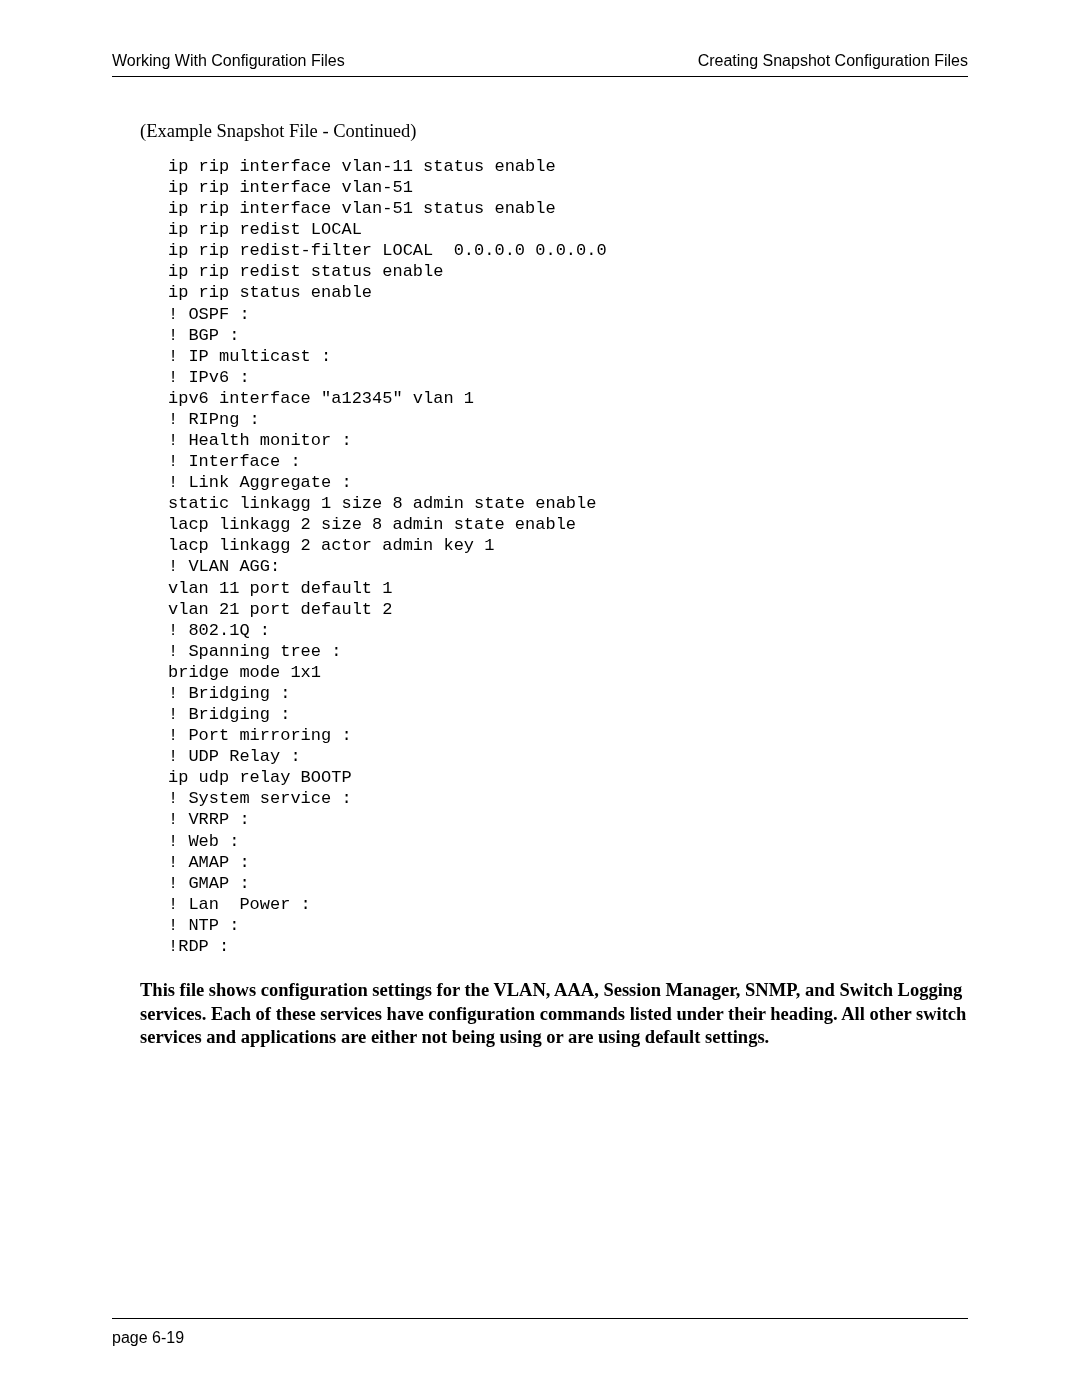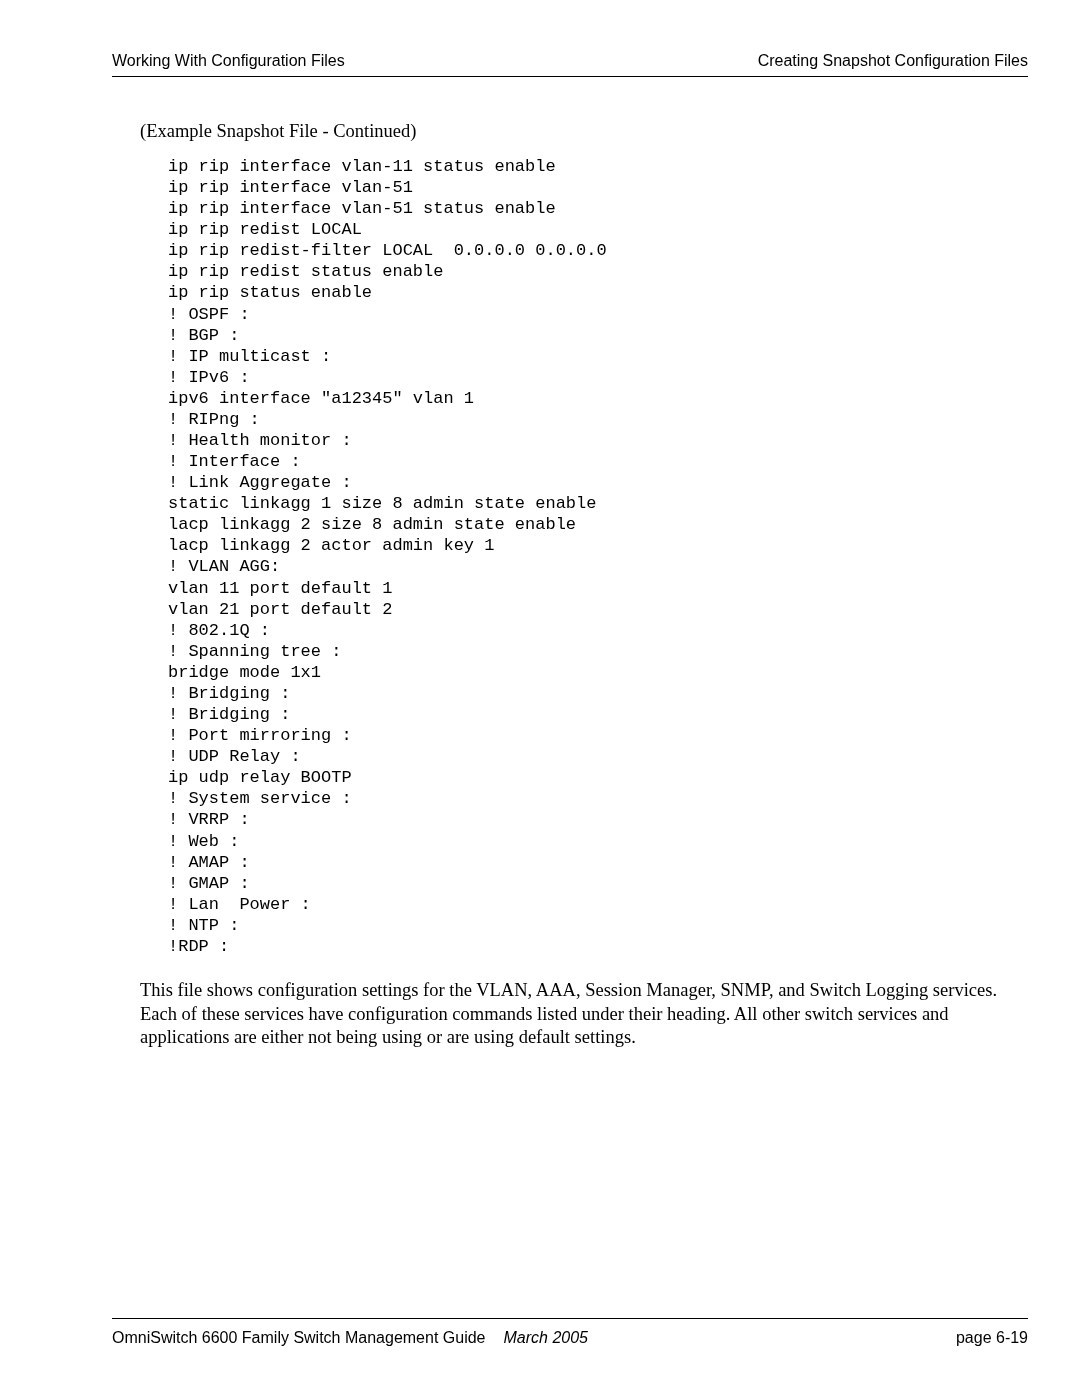--- a/index.html
+++ b/index.html
@@ -5,21 +5,21 @@
     * { margin: 0; padding: 0; box-sizing: border-box; }
     body {
       width: 1080px;
       height: 1397px;
       background: #ffffff;
       font-family: Georgia, 'Times New Roman', serif;
       color: #000000;
       position: relative;
     }
     .page {
-      padding: 52px 52px 50px 112px;
+      padding: 52px 112px 50px 112px;
       height: 100%;
       display: flex;
       flex-direction: column;
     }
     .header {
       display: flex;
       justify-content: space-between;
       align-items: baseline;
       border-bottom: 1px solid #000000;
       padding-bottom: 6px;
@@ -40,20 +40,21 @@
       font-family: 'Courier New', Courier, monospace;
       font-size: 17px;
       line-height: 1.24;
       white-space: pre;
       margin-bottom: 22px;
       padding-left: 28px;
     }
     .body-text {
       font-size: 18.5px;
       line-height: 1.28;
+      font-weight: bold;
     }
     .footer {
       display: flex;
       justify-content: space-between;
       align-items: baseline;
       border-top: 1px solid #000000;
       padding-top: 10px;
       font-family: 'Segoe UI', Arial, sans-serif;
       font-size: 16px;
     }
@@ -112,20 +113,16 @@
 ! Web :
 ! AMAP :
 ! GMAP :
 ! Lan  Power :
 ! NTP :
 !RDP :</div>
     <div class="body-text">This file shows configuration settings for the VLAN, AAA, Session Manager, SNMP, and Switch Logging services. Each of these services have configuration commands listed under their heading. All other switch services and applications are either not being using or are using default settings.</div>
   </div>
 
   <div class="footer">
-    <div class="footer-left">
-      <span>OmniSwitch 6600 Family Switch Management Guide</span>
-      <span class="footer-date">March 2005</span>
-    </div>
     <span>page 6-19</span>
   </div>
 
 </div>
 
 </body></html>

